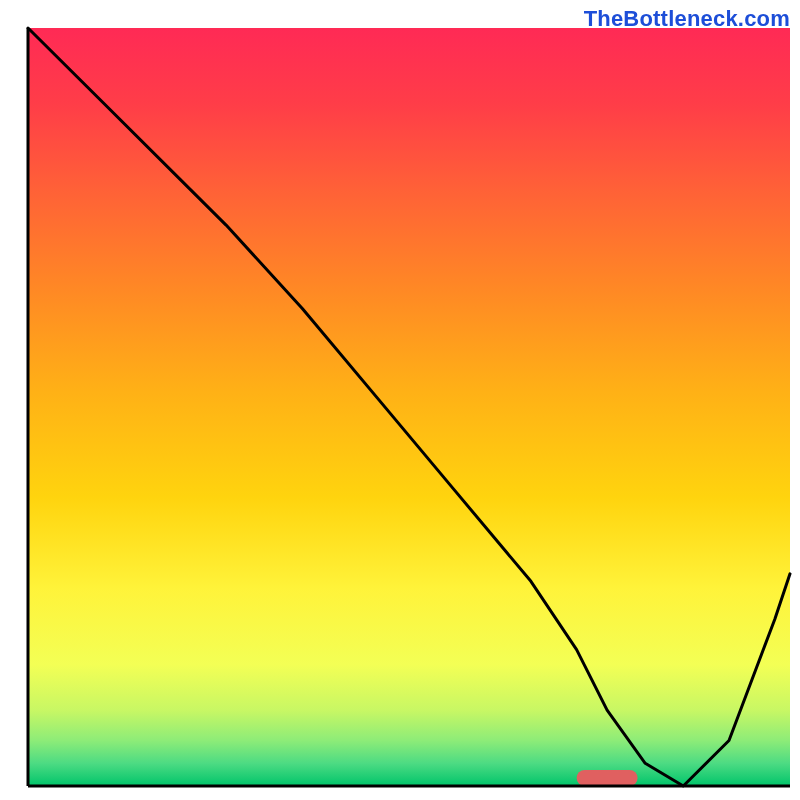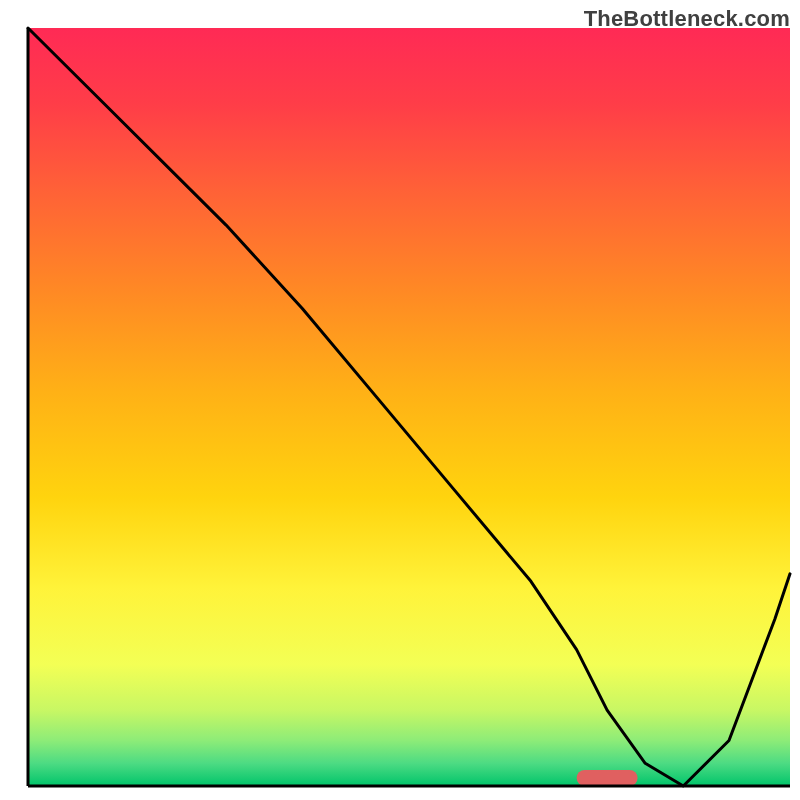--- a/index.html
+++ b/index.html
@@ -18,21 +18,21 @@
   svg {
     display: block;
   }
   .watermark {
     position: absolute;
     top: 6px;
     right: 10px;
     font-family: Arial, Helvetica, sans-serif;
     font-size: 22px;
     font-weight: 600;
-    color: #404040;
+    color: #1d4ed8;
     letter-spacing: 0.2px;
     user-select: none;
   }
 </style>
 </head>
 <body>
 
 <div class="chart-container">
   <div class="watermark">TheBottleneck.com</div>
 

